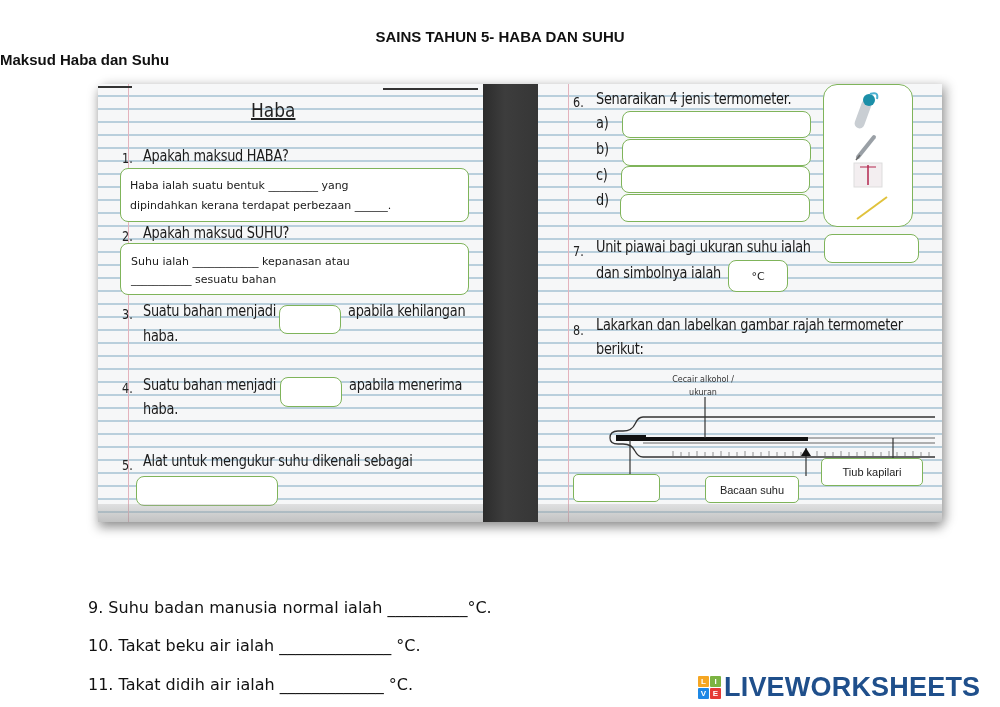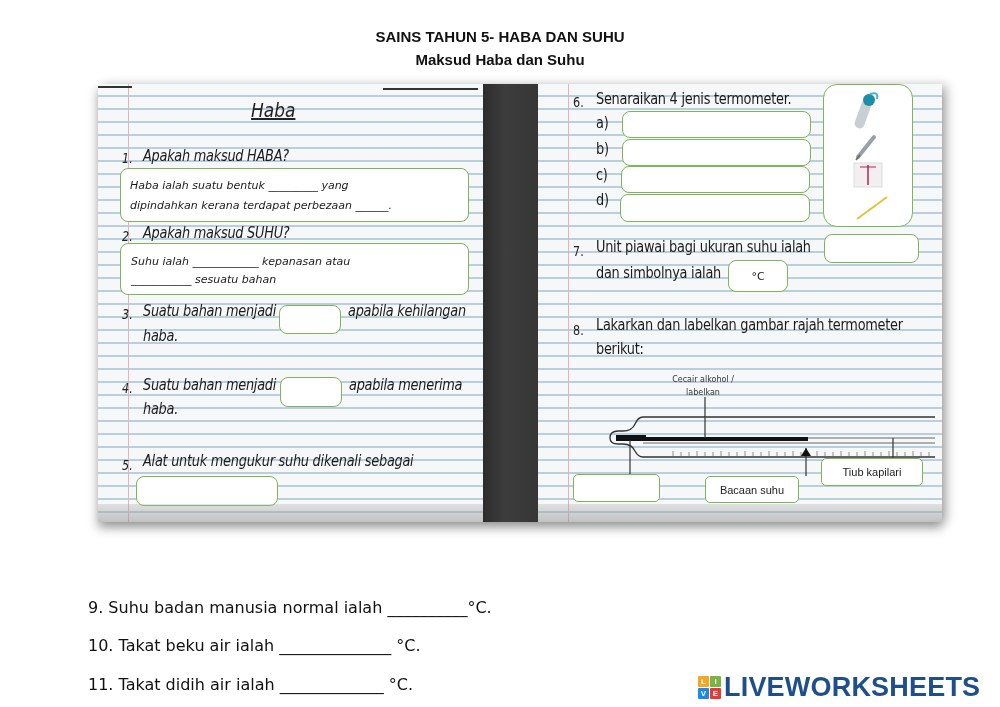--- a/index.html
+++ b/index.html
@@ -1,31 +1,31 @@
 <!DOCTYPE html>
 <html><head>
 <meta charset="utf-8">
 <style>
   * { box-sizing: border-box; margin: 0; padding: 0; }
   html, body { width: 1000px; height: 707px; background: #ffffff; overflow: hidden; }
   body { position: relative; font-family: "DejaVu Sans", sans-serif; color: #1a1a1a; }
 
   .title1 { position: absolute; left: 0; width: 1000px; top: 28px; text-align: center;
     font-family: "Liberation Sans", sans-serif; font-weight: bold; font-size: 15px; color: #111; }
-  .title2 { position: absolute; left: 0; width: 1000px; top: 51px; text-align: center;
+  .title2 { position: absolute; left: 0; width: 1000px; top: 51px; text-align: left;
     font-family: "Liberation Sans", sans-serif; font-weight: bold; font-size: 15px; color: #111; }
 
   
   .notebook { position: absolute; left: 98px; top: 84px; width: 844px; height: 438px;
     box-shadow: 0 6px 10px rgba(0,0,0,0.35), 6px 0 10px rgba(0,0,0,0.18); background: #f1f3f4; }
   .page { position: absolute; top: 0; height: 100%;
     background-color: #f6f7f8;
     background-image: repeating-linear-gradient(to bottom, transparent 0px, transparent 11px, #b9cfdc 11px, #b9cfdc 13px);
   }
-  .page-left { left: 0; width: 385px; font-style: italic; }
+  .page-left { left: 0; width: 385px; }
   .page-right { left: 440px; width: 404px; }
   .page-left::after { content: ""; position: absolute; left: 0; right: 0; bottom: 0; height: 18px; background: linear-gradient(to bottom, rgba(170,170,170,0.3), rgba(150,150,150,0.55)); }
   .page-right::after { content: ""; position: absolute; left: 0; right: 0; bottom: 0; height: 18px; background: linear-gradient(to bottom, rgba(170,170,170,0.3), rgba(150,150,150,0.55)); }
   .margin-line { position: absolute; top: 0; bottom: 0; width: 1px; background: #e3b3bd; }
   .spine { position: absolute; left: 385px; top: 0; width: 55px; height: 100%;
     background: linear-gradient(to right, #2c2c2c, #3d3d3d 40%, #363636); }
   .top-bar { position: absolute; height: 2px; background: #333; }
 
   .hw { font-family: "DejaVu Sans", sans-serif; font-size: 15px; color: #1b1b1b; letter-spacing: -0.3px; transform: scaleX(0.86); transform-origin: left center; white-space: nowrap; position: absolute; }
   .qnum { position: absolute; font-size: 14px; color: #222; transform: scaleX(0.8); transform-origin: left center; }
@@ -137,21 +137,21 @@
     <div class="box" style="left:286px; top:150px; width:95px; height:29px;"></div>
     <div class="hw" style="left:58px; top:180px;">dan simbolnya ialah</div>
     <div class="box" style="left:190px; top:176px; width:60px; height:32px; display:flex; align-items:center; justify-content:center; font-size:11px;">°C</div>
 
     <div class="qnum" style="left:35px; top:238px;">8.</div>
     <div class="hw" style="left:58px; top:232px;">Lakarkan dan labelkan gambar rajah termometer</div>
     <div class="hw" style="left:58px; top:256px;">berikut:</div>
 
     <div style="position:absolute; left:130px; top:289px; font-size:8px; color:#333; text-align:center; width:70px; line-height:13px;">
       <div>Cecair alkohol /</div>
-      <div>labelkan</div>
+      <div>ukuran</div>
     </div>
 
     <svg style="position:absolute; left:0; top:300px;" width="404" height="110" viewBox="0 0 404 110">
 
       <path d="M105 33 Q100 33 97 40 Q94 47 85 47 L80 47 Q72 47 72 54 Q72 60 80 60 L85 60 Q94 60 97 67 Q100 73 105 73 L397 73" stroke="#333" stroke-width="1.3" fill="none"></path>
       <line x1="105" y1="33" x2="397" y2="33" stroke="#333" stroke-width="1.3"></line>
       <line x1="105" y1="54" x2="397" y2="54" stroke="#666" stroke-width="1"></line>
       <line x1="105" y1="59" x2="397" y2="59" stroke="#666" stroke-width="1"></line>
 
       <rect x="78" y="51" width="30" height="6" fill="#111"></rect>

